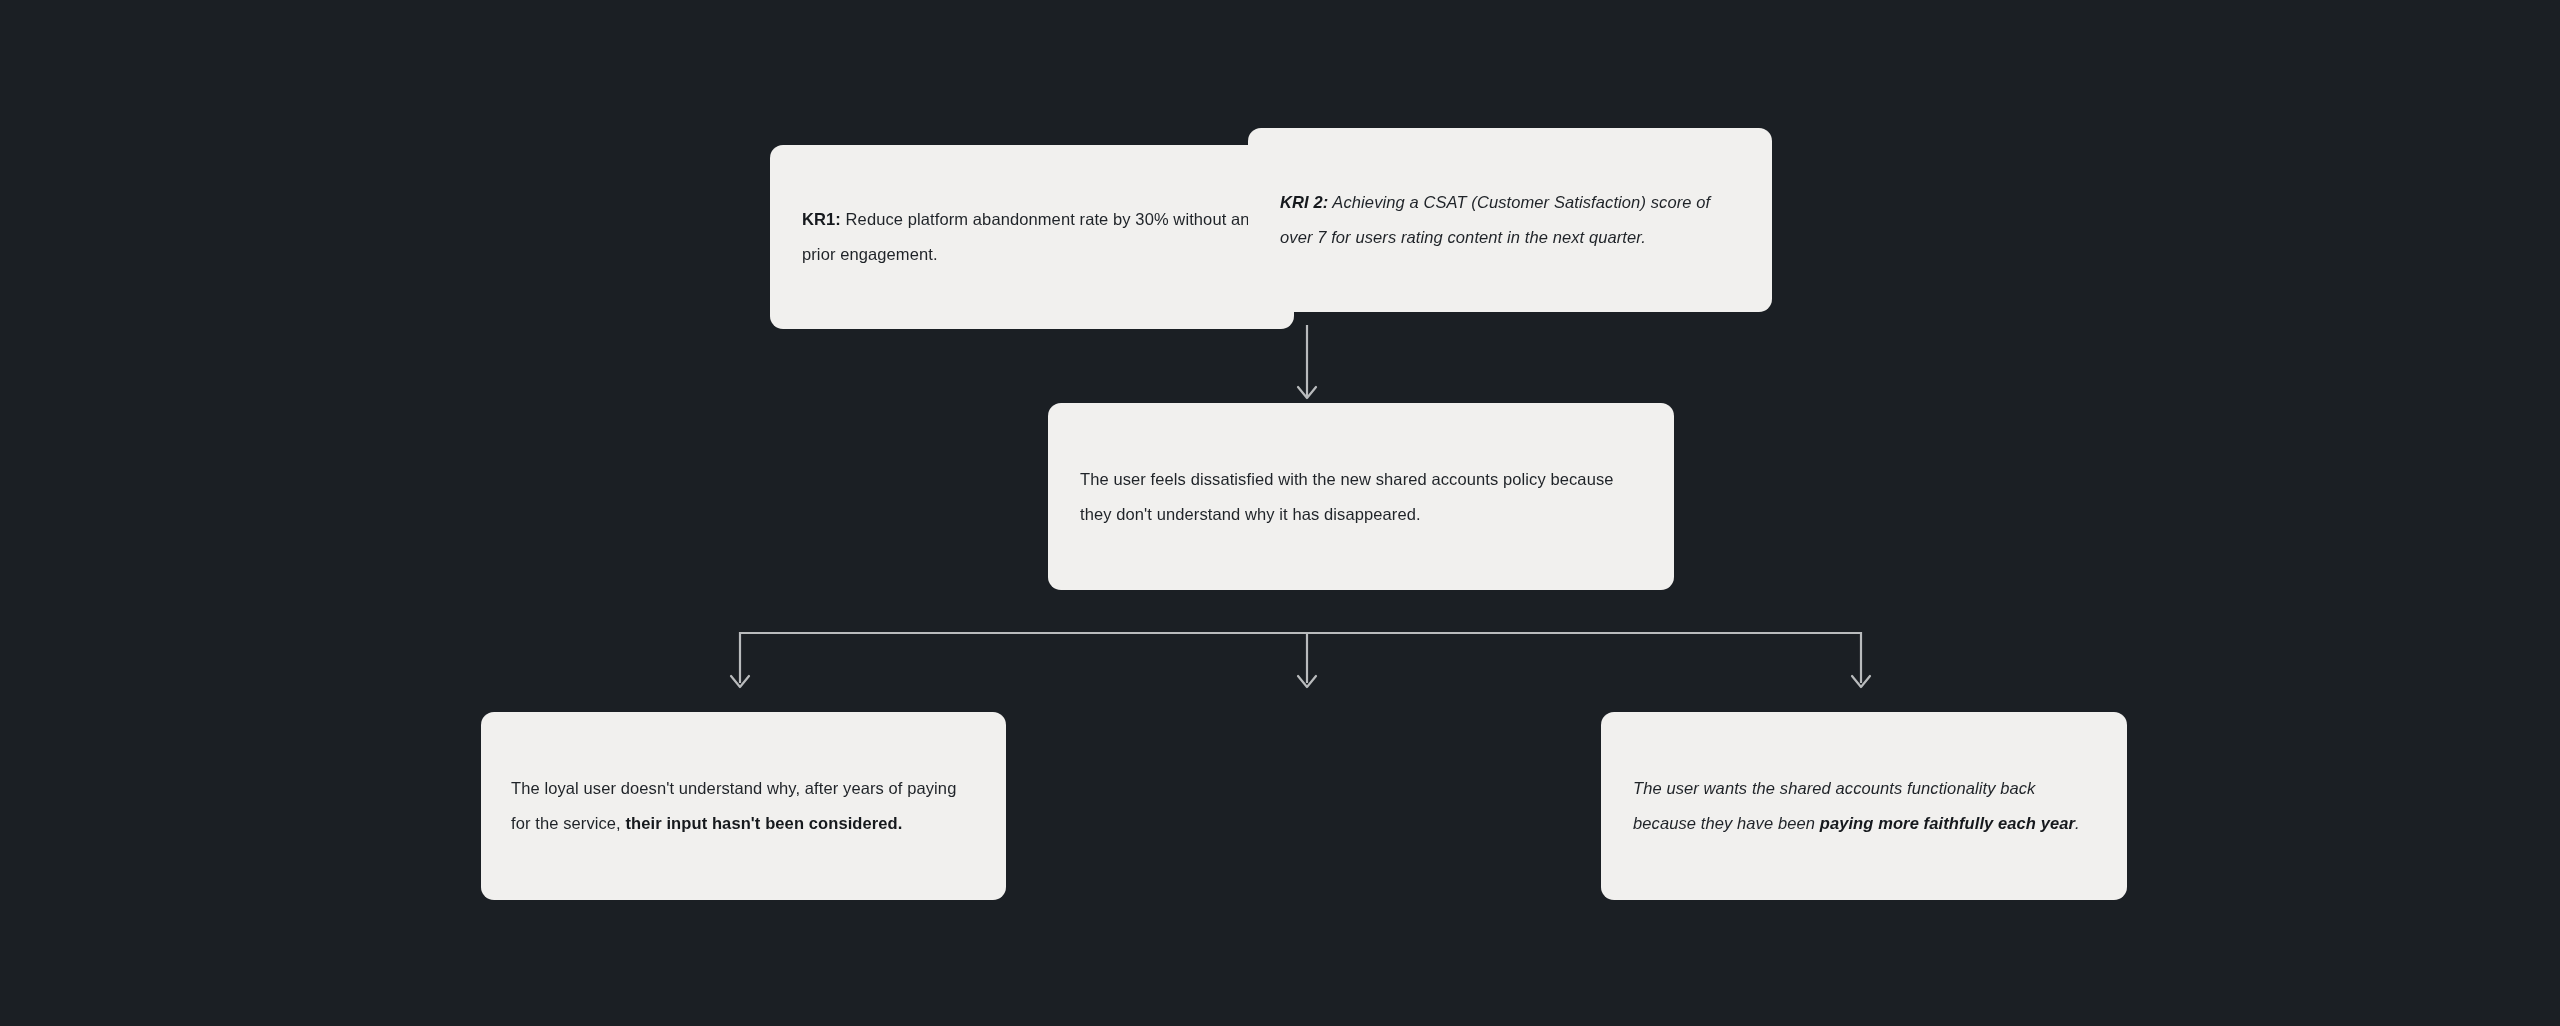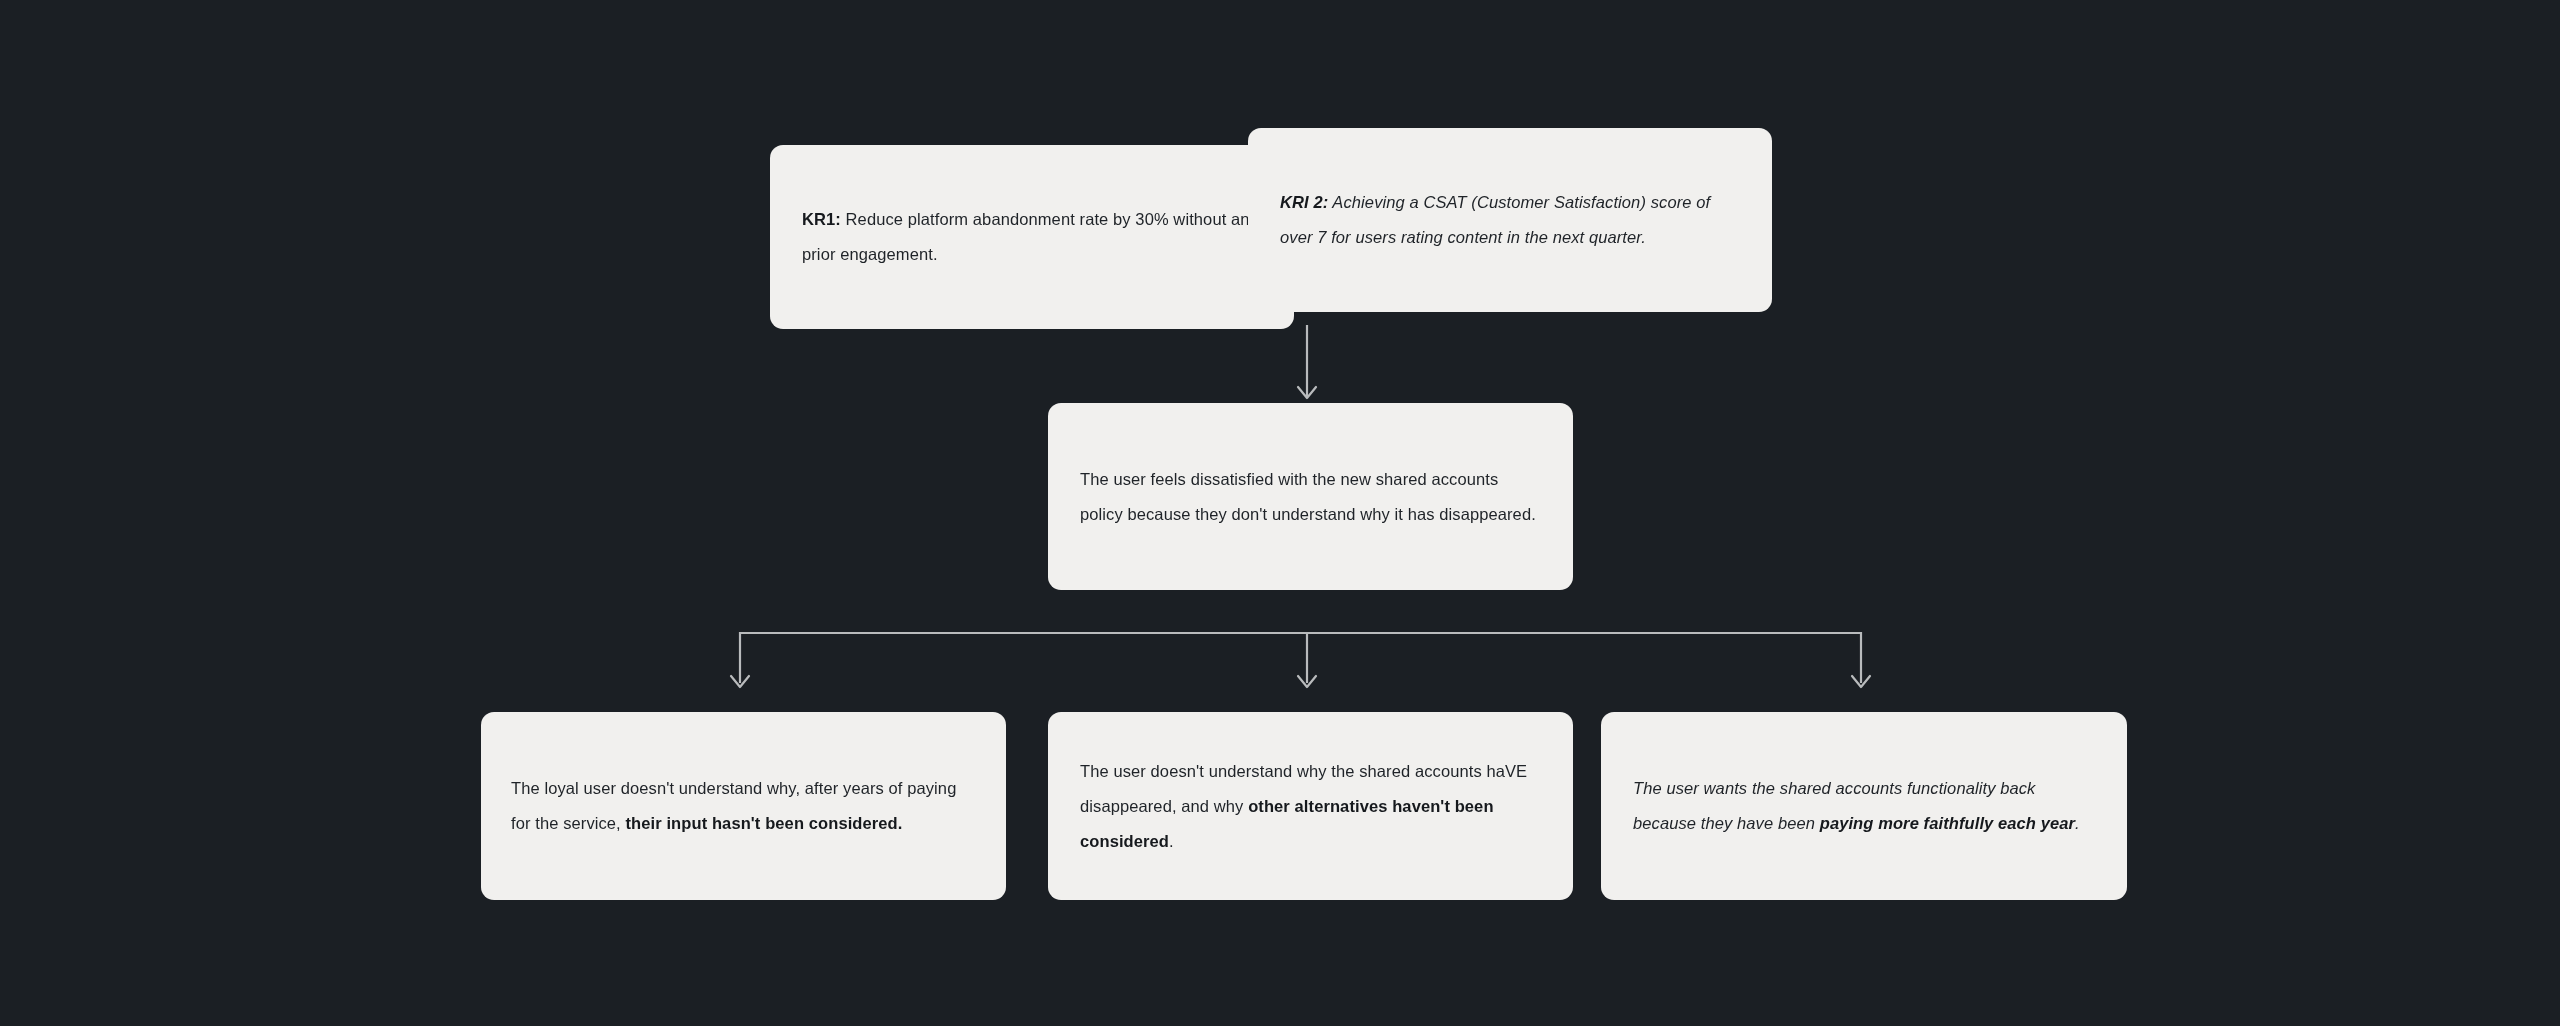--- a/index.html
+++ b/index.html
@@ -39,21 +39,21 @@
     width: 100%;
   }
   .card-text b, .card-text strong {
     font-weight: 700;
     color: #16191d;
   }
 
   
   #card-kr1      { left: 770px;  top: 145px; width: 524px; height: 184px; }
   #card-kri2     { left: 1248px; top: 128px; width: 524px; height: 184px; font-style: italic; }
-  #card-insight  { left: 1048px; top: 403px; width: 525px; height: 187px; }
+  #card-insight  { left: 1048px; top: 403px; width: 626px; height: 187px; }
   #card-finding-1{ left: 481px;  top: 712px; width: 525px; height: 188px; padding-left: 30px; }
   #card-finding-2{ left: 1048px; top: 712px; width: 525px; height: 188px; }
   #card-finding-3{ left: 1601px; top: 712px; width: 526px; height: 188px; font-style: italic; }
 
   
   .connector-svg {
     position: absolute;
     left: 0;
     top: 0;
     width: 2560px;
@@ -114,25 +114,20 @@
       <span>The user feels dissatisfied with the new shared accounts policy because they don't understand why it has disappeared.</span>
     </div>
   </div>
 
   <div class="card" id="card-finding-1">
     <div class="card-text">
       <span>The loyal user doesn't understand why, after years of paying for the service, </span><b>their input hasn't been considered.</b><span></span>
     </div>
   </div>
 
-  <div class="card" id="card-finding-2">
-    <div class="card-text">
-      <span>The user doesn't understand why the shared accounts haVE disappeared, and why </span><b>other alternatives haven't been considered</b><span>.</span>
-    </div>
-  </div>
 
   <div class="card" id="card-finding-3">
     <div class="card-text">
       <span>The user wants the shared accounts functionality back because they have been </span><b>paying more faithfully each year</b><span>.</span>
     </div>
   </div>
 
 </div>
 
 </body></html>

